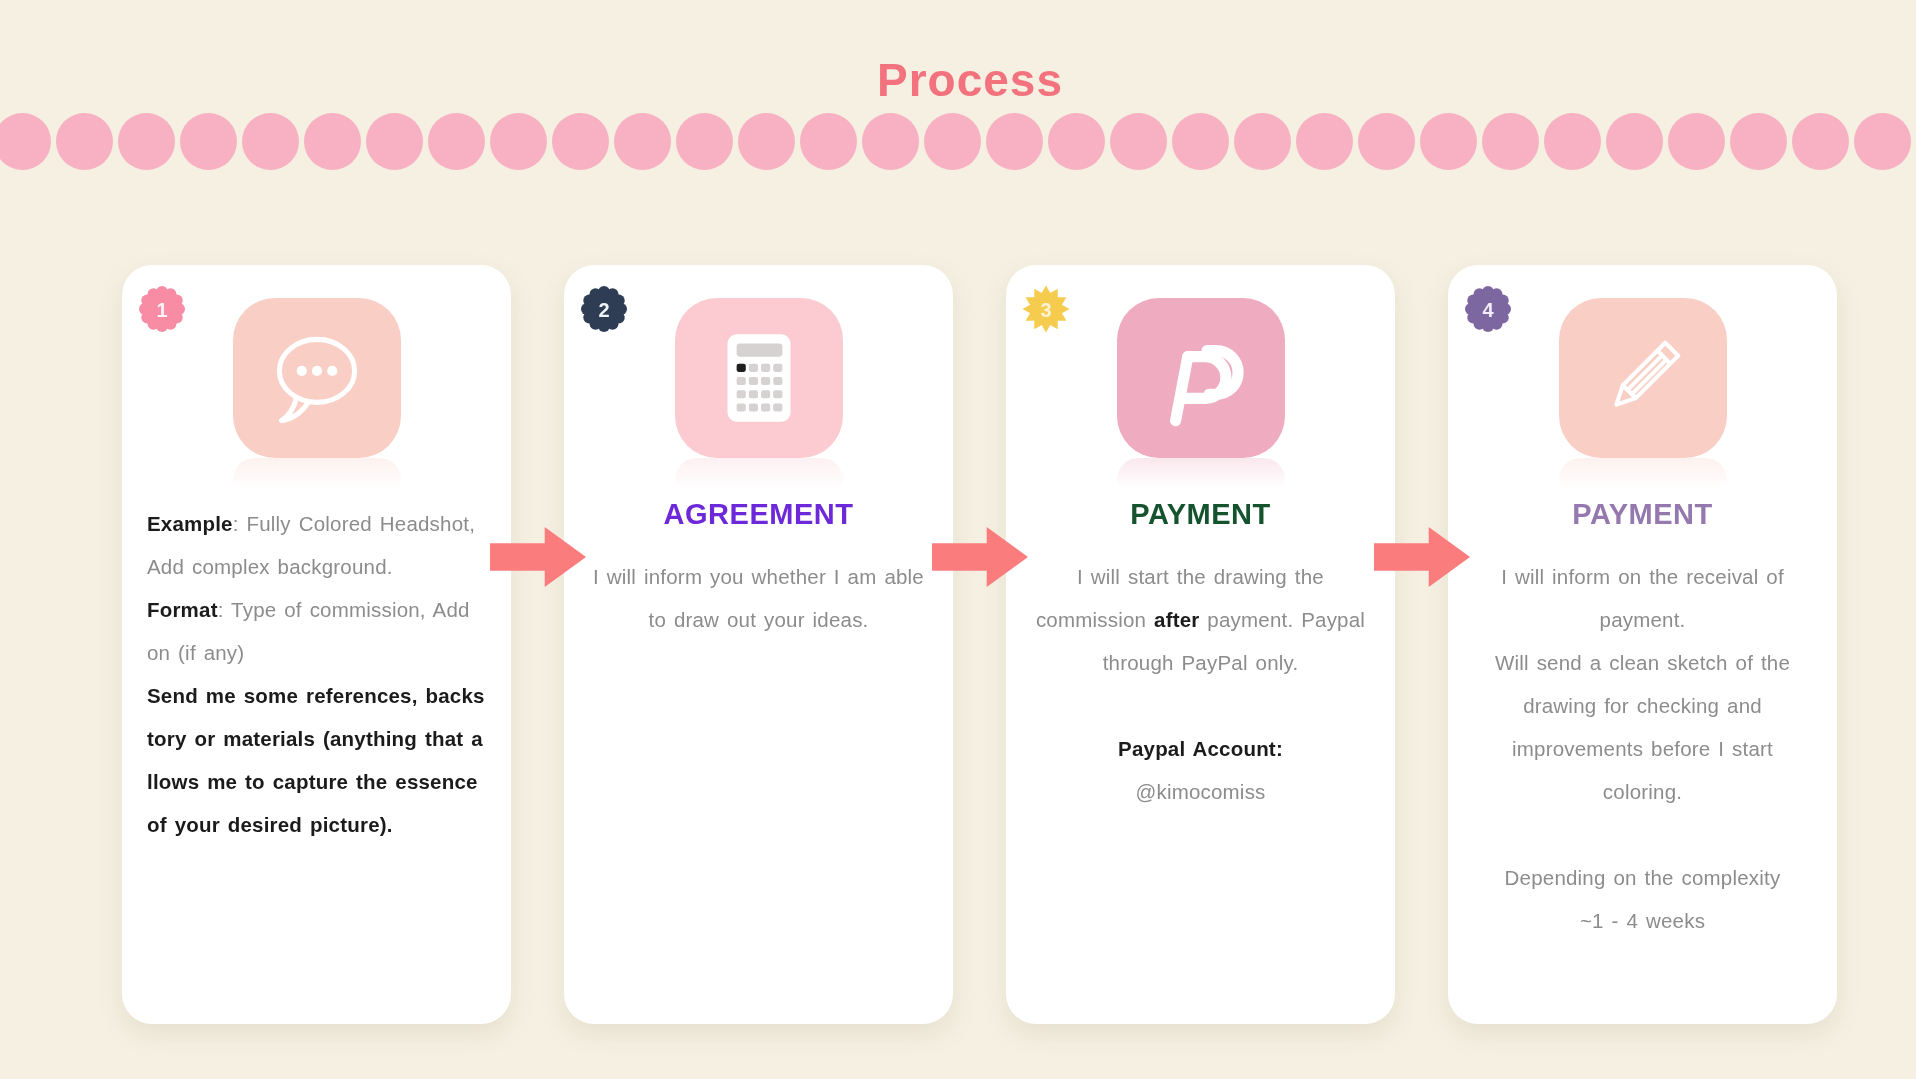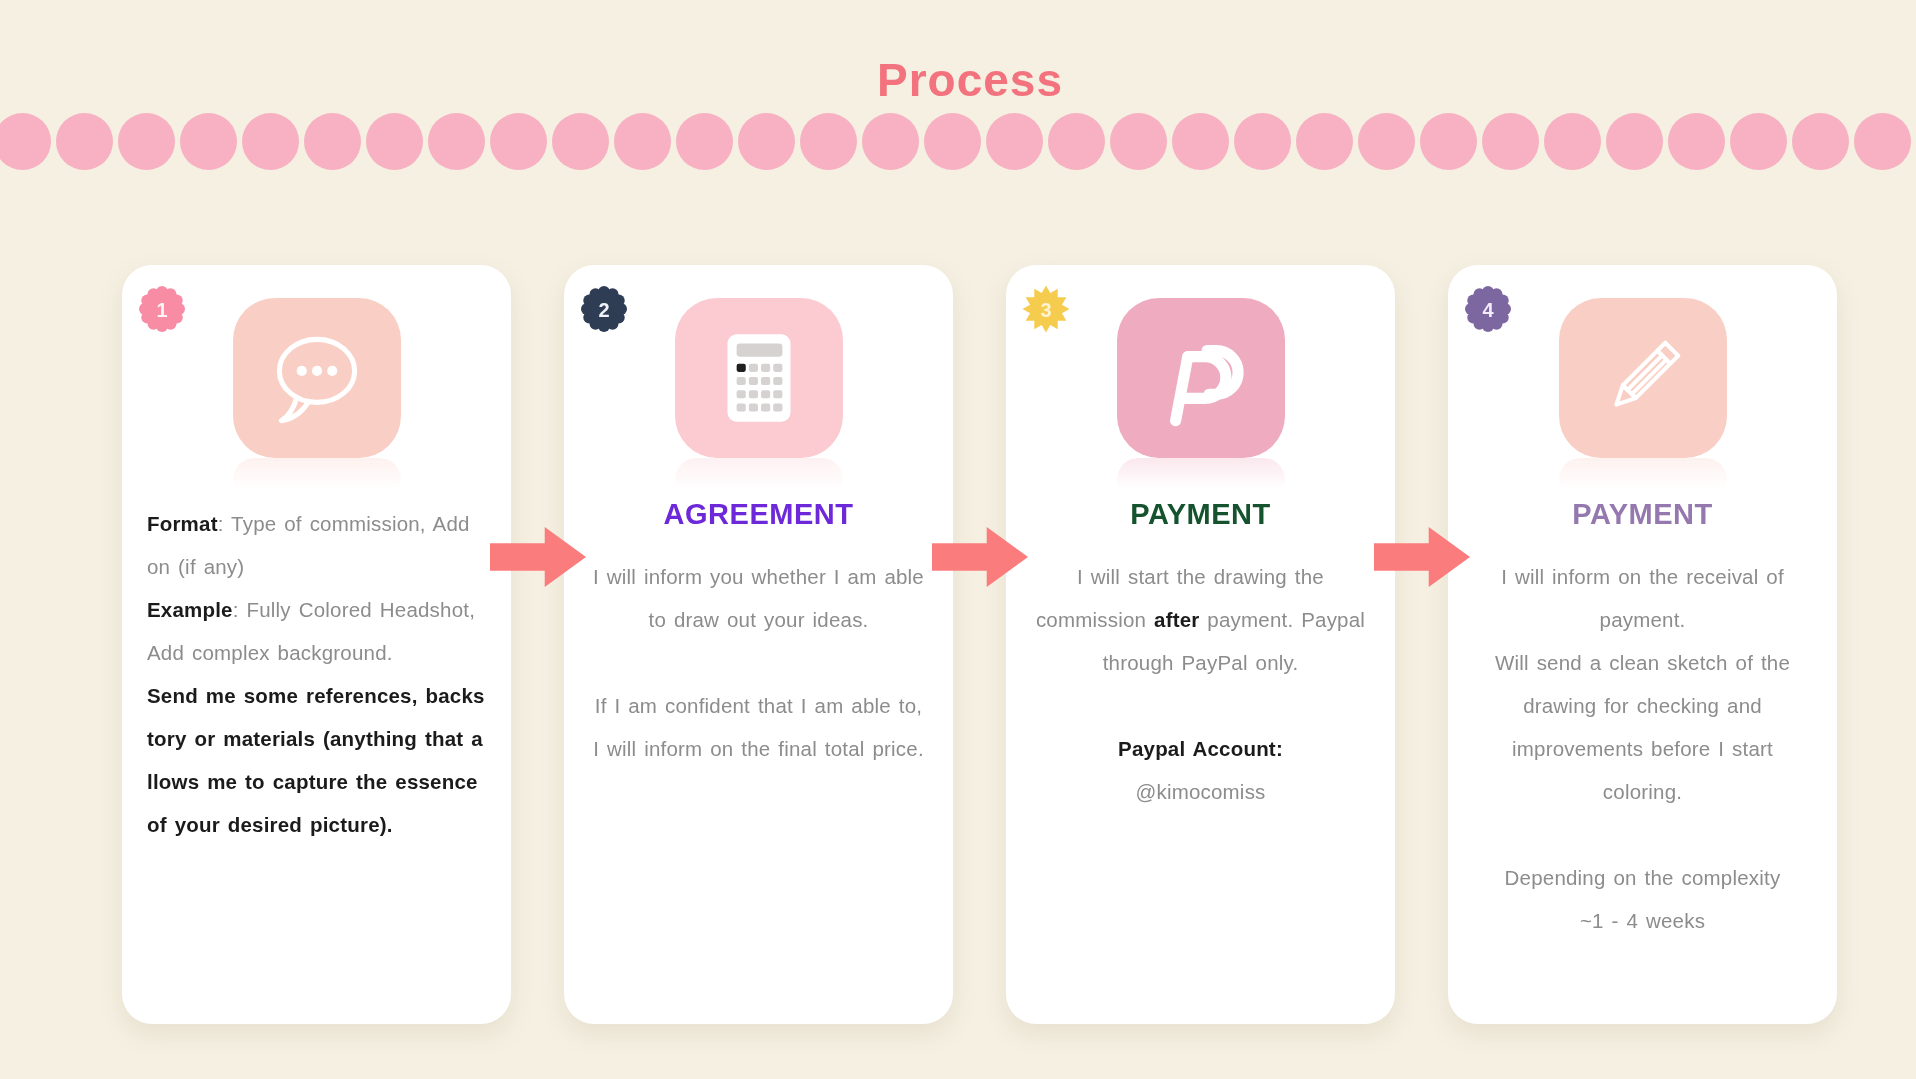--- a/index.html
+++ b/index.html
@@ -119,22 +119,22 @@
       <svg viewBox="0 0 120 120">
         <ellipse cx="60" cy="53" rx="37" ry="31" fill="none" stroke="#FFFFFF" stroke-width="5"></ellipse>
         <path d="M40 79 C37 91 31 98 25 102 C38 100 47 91 52 83" fill="none" stroke="#FFFFFF" stroke-width="5" stroke-linecap="round" stroke-linejoin="round"></path>
         <circle cx="45" cy="53" r="5" fill="#FFFFFF"></circle>
         <circle cx="60" cy="53" r="5" fill="#FFFFFF"></circle>
         <circle cx="75" cy="53" r="5" fill="#FFFFFF"></circle>
       </svg>
     </div>
     <div class="reflection" style="background-color: rgb(249, 207, 197);"></div>
     <div class="card-body">
+      <div><strong>Example</strong><span>: Fully Colored Headshot, Add complex background.</span></div>
       <div><strong>Format</strong><span>: Type of commission, Add on (if any)</span></div>
-      <div><strong>Example</strong><span>: Fully Colored Headshot, Add complex background.</span></div>
       <div class="break-all"><strong>Send me some references, backstory or materials (anything that allows me to capture the essence of your desired picture).</strong></div>
     </div>
   </section>
 
   <section class="card">
     <svg class="badge" viewBox="0 0 48 48">
       <g fill="#2E3D54">
           <circle cx="41.00" cy="24.00" r="6"></circle>
           <circle cx="38.72" cy="32.50" r="6"></circle>
           <circle cx="32.50" cy="38.72" r="6"></circle>
@@ -170,21 +170,20 @@
         <rect x="38" y="85" width="9" height="8" rx="2" fill="#D6D2D2"></rect>
         <rect x="50" y="85" width="9" height="8" rx="2" fill="#D6D2D2"></rect>
         <rect x="62" y="85" width="9" height="8" rx="2" fill="#D6D2D2"></rect>
         <rect x="74" y="85" width="9" height="8" rx="2" fill="#D6D2D2"></rect>
       </svg>
     </div>
     <div class="reflection" style="background-color: rgb(251, 203, 209);"></div>
     <h2 class="card-title" style="color: #6d28d9;">AGREEMENT</h2>
     <div class="card-body center">
       <div>I will inform you whether I am able to draw out your ideas.</div>
-      <div class="gap-top break-all">If I am confident that I am able to, I will inform on the final total price.</div>
     </div>
   </section>
 
   <section class="card">
     <svg class="badge" viewBox="0 0 48 48">
       <g fill="#F6CC4F">
           <polygon points="24.00,0.50 28.27,8.06 35.75,3.65 35.67,12.33 44.35,12.25 39.94,19.73 47.50,24.00 39.94,28.27 44.35,35.75 35.67,35.67 35.75,44.35 28.27,39.94 24.00,47.50 19.73,39.94 12.25,44.35 12.33,35.67 3.65,35.75 8.06,28.27 0.50,24.00 8.06,19.73 3.65,12.25 12.33,12.33 12.25,3.65 19.73,8.06"></polygon>
         </g>
       <text x="24" y="25" text-anchor="middle" dominant-baseline="central" font-size="20" font-weight="bold" fill="#FDF3D2">3</text>
     </svg>

